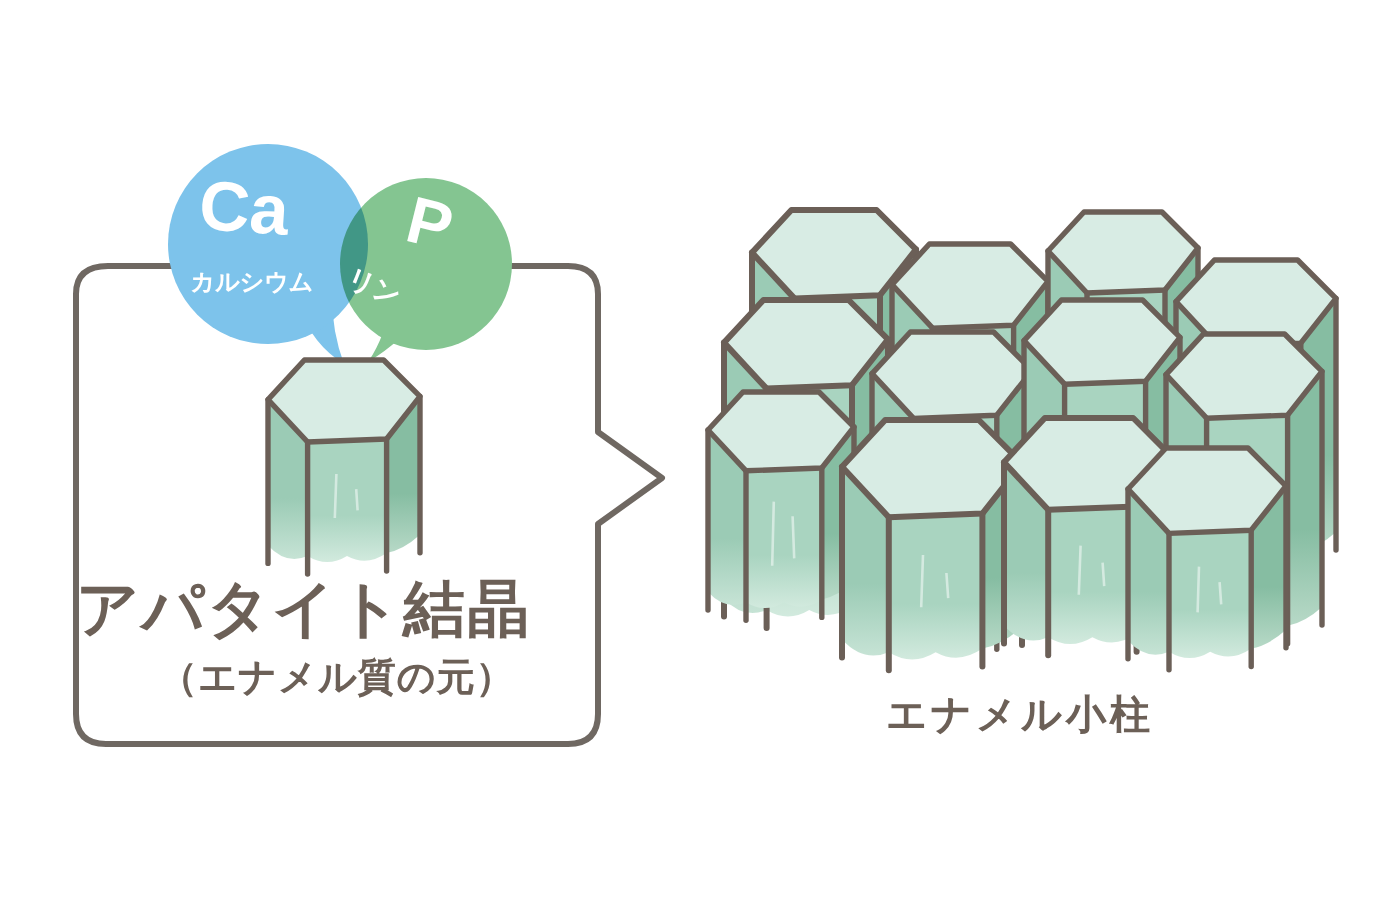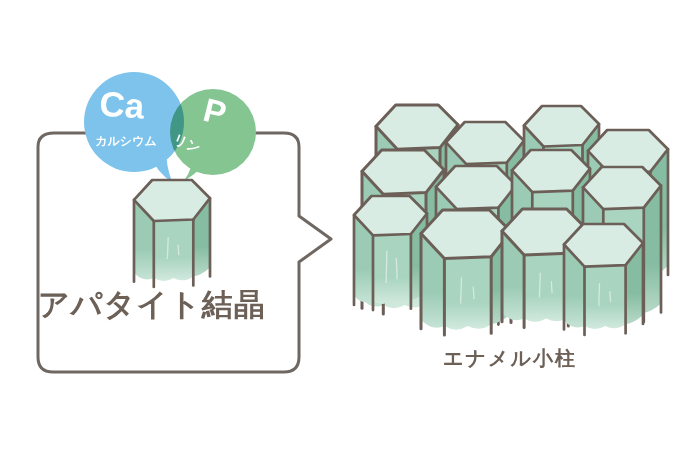--- a/index.html
+++ b/index.html
@@ -199,14 +199,15 @@
     <div class="bubble bubble-ca" style="background: rgb(125, 195, 235);"></div>
     <div class="bubble bubble-p" style="background: rgb(132, 197, 145);"></div>
   </div>
 
   <div class="txt bubble-txt ca-symbol">Ca</div>
   <div class="txt bubble-txt ca-label">カルシウム</div>
   <div class="txt bubble-txt p-symbol">P</div>
   <div class="txt bubble-txt p-label">リン</div>
 
   <div class="txt ink box-title" style="color: rgb(108, 96, 87);">アパタイト結晶</div>
+  <div class="txt ink box-subtitle" style="color: rgb(108, 96, 87);">（エナメル質の元）</div>
   <div class="txt ink cluster-label" style="color: rgb(108, 96, 87);">エナメル小柱</div>
 </div>
 
 </body></html>

